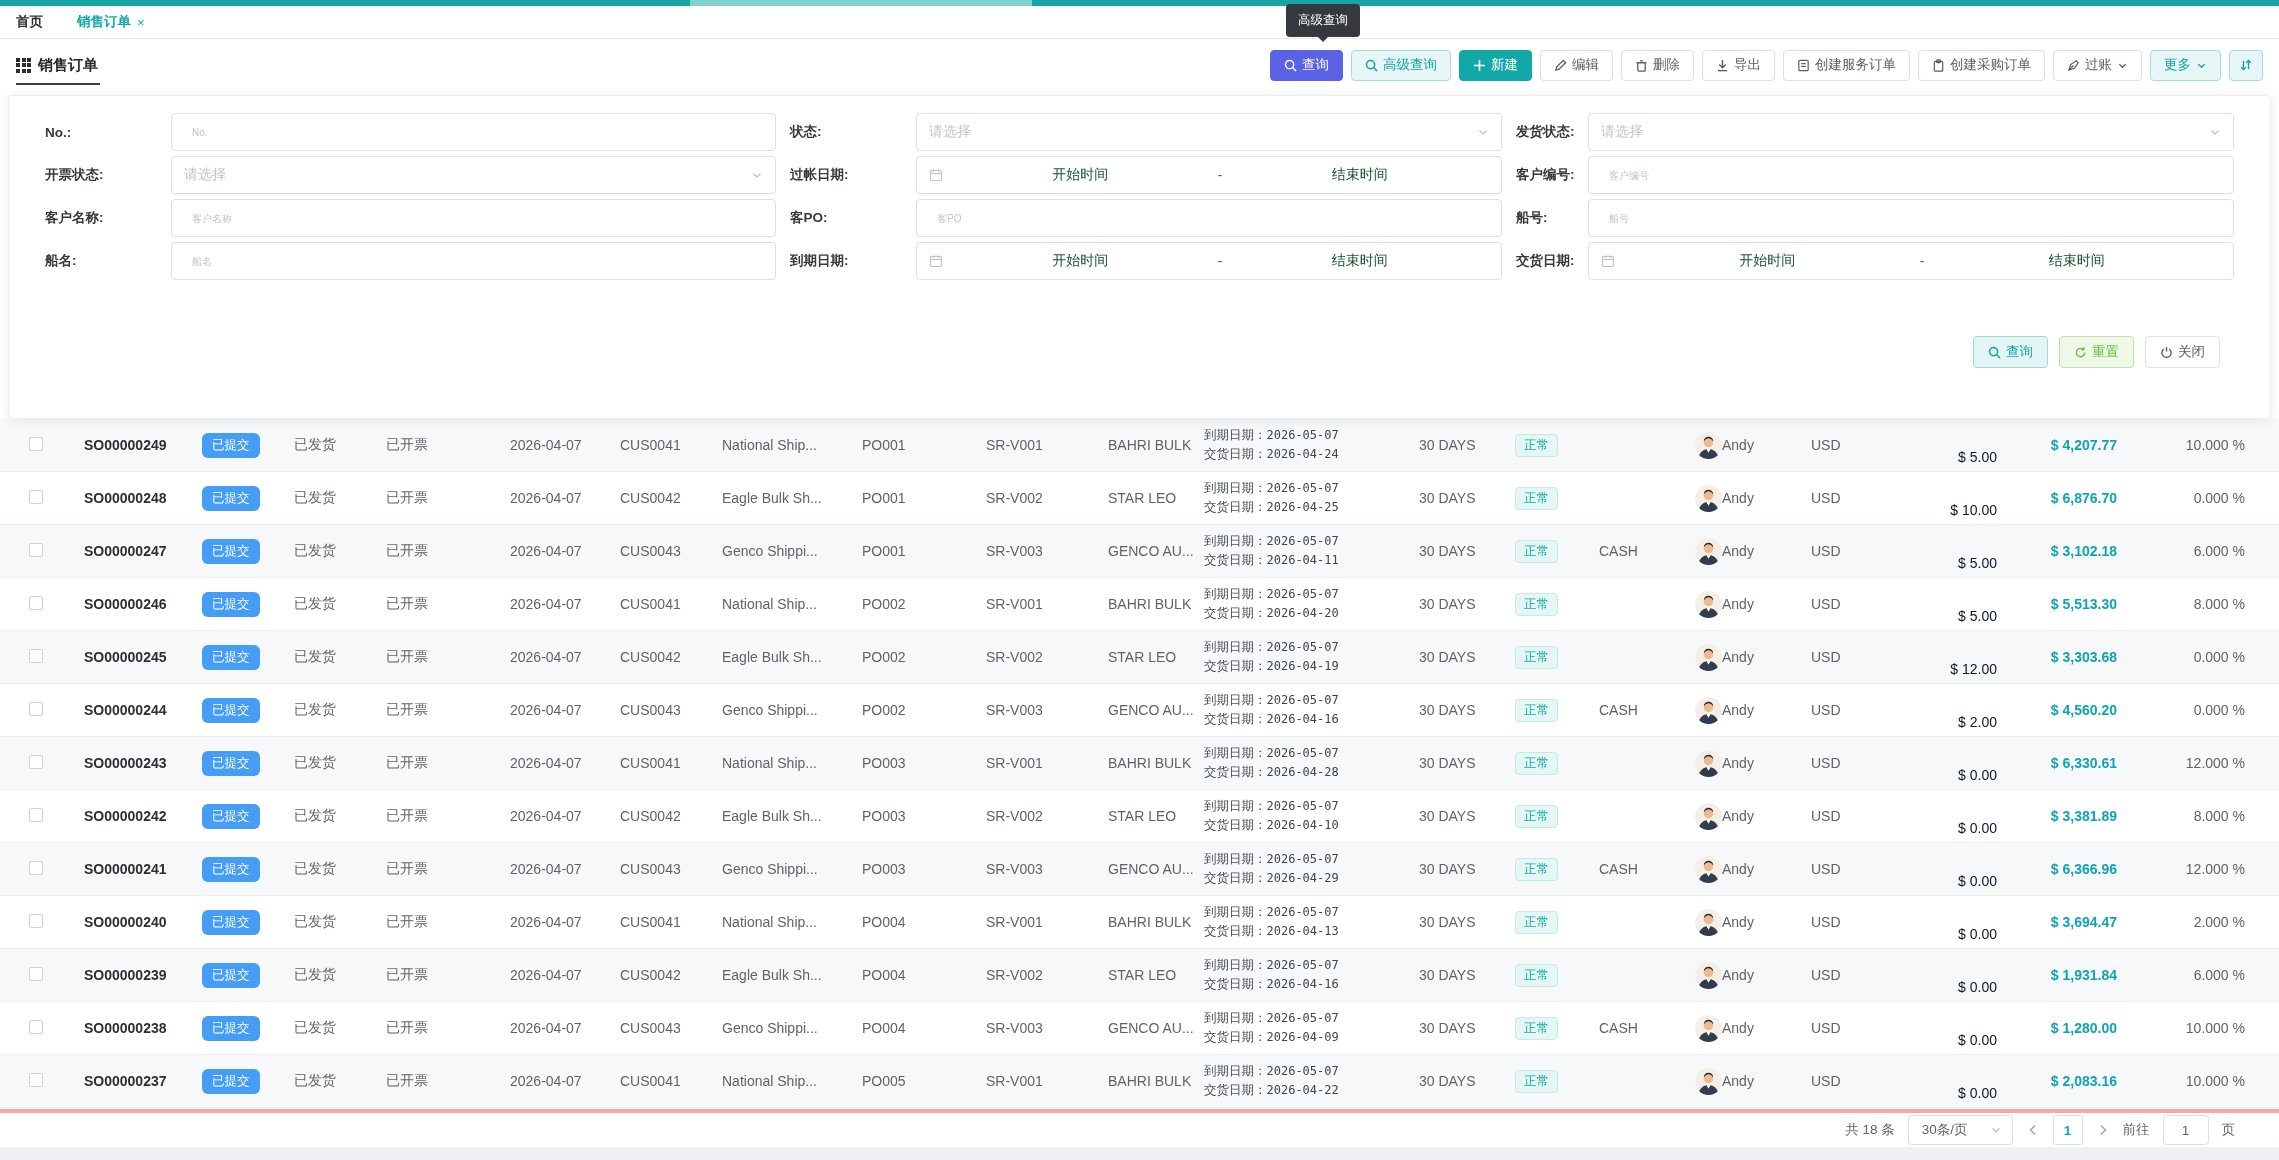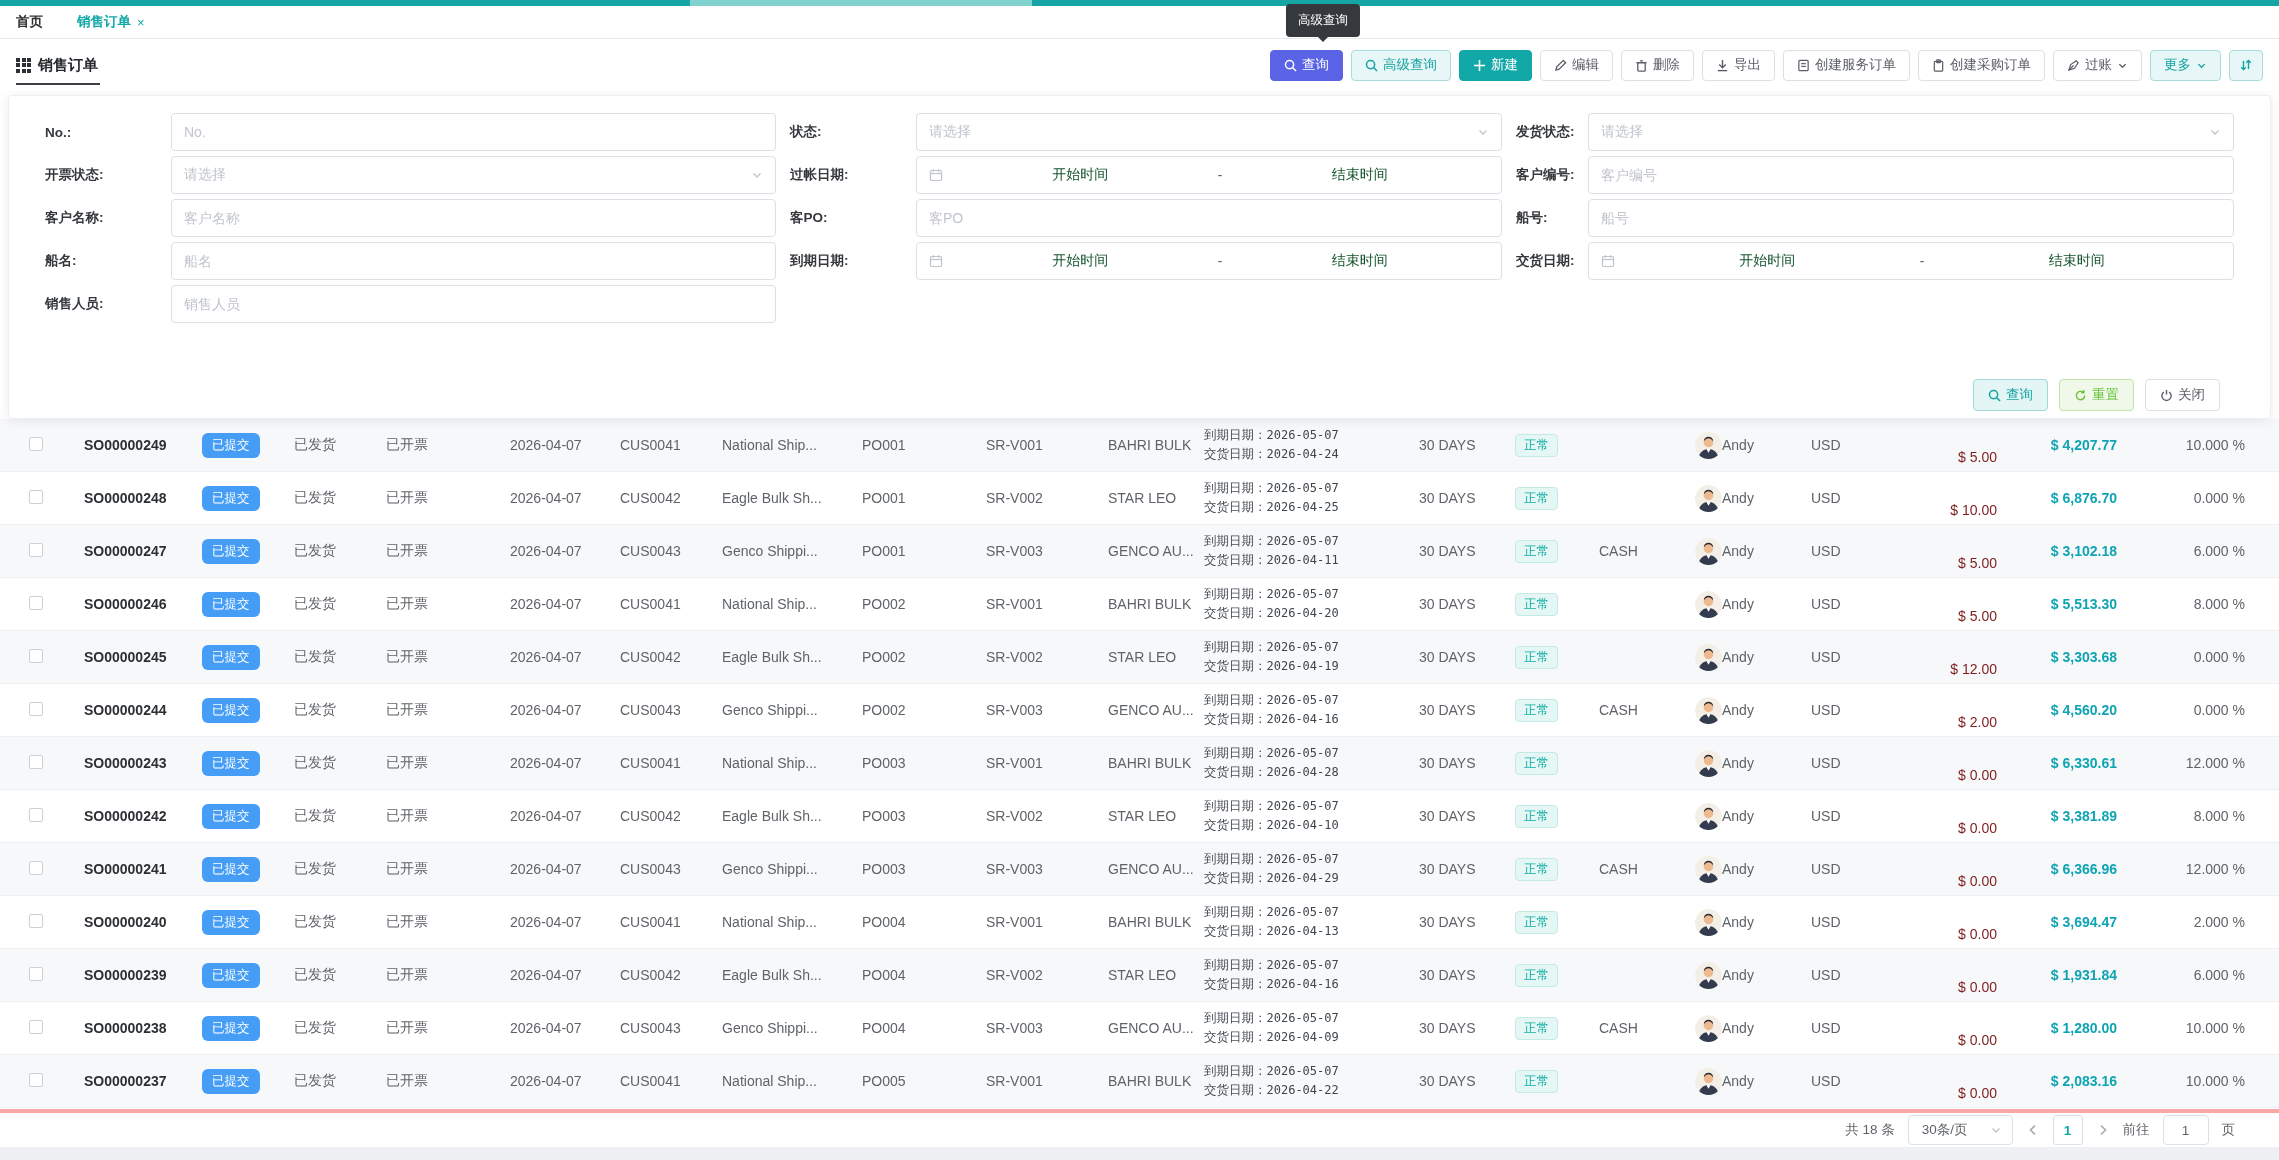--- a/index.html
+++ b/index.html
@@ -43,21 +43,21 @@
 
   
   .panel { margin:4px 8px 0 8px; background:#fff; border:1px solid #eceef2; border-radius:4px;
     box-shadow:0 2px 12px rgba(0,0,0,.08); padding:17px 36px 14px 36px; height:324px; flex:none; position:relative; z-index:5; }
   .sp-grid { display:grid; grid-template-columns:731px 712px auto; column-gap:14px; }
   .field { display:flex; align-items:center; height:38px; margin-bottom:5px; }
   .field .lbl { flex:none; font-size:13.5px; font-weight:700; color:#35383d; }
   .w1 { width:126px; } .w2 { width:126px; } .w3 { width:72px; }
   .ctl { flex:1; height:38px; border:1px solid #dcdfe6; border-radius:4px; background:#fff;
     display:flex; align-items:center; padding:0 12px; font-size:14px; color:#606266; }
-  .ctl input { border:none; outline:none; width:100%; font-size:14px; color:#606266; font-family:inherit; background:transparent; }
+  .ctl input { border:none; outline:none; width:100%; font-size:10px; color:#606266; font-family:inherit; background:transparent;margin-left:8px; }
   .ctl input::placeholder { color:#c0c4cc; }
   .ph { color:#c0c4cc; }
   .select { justify-content:space-between; cursor:pointer; }
   .daterange { gap:0; cursor:pointer; }
   .daterange .cal { color:#c0c4cc; margin-right:8px; flex:none; }
   .daterange .dr-start,.daterange .dr-end { flex:1; text-align:center; color:#14532d; }
   .daterange .dr-sep { flex:none; color:#606266; padding:0 8px; }
   .panel-actions { display:flex; justify-content:flex-end; gap:11px; margin-top:51px; padding-right:14px; }
   .pbtn { height:32px; display:inline-flex; align-items:center; gap:5px; padding:0 14px; border-radius:4px;
     font-size:13.5px; cursor:pointer; border:1px solid #dcdfe6; background:#fff; color:#5a5e66; }
@@ -75,21 +75,21 @@
   .checkbox { width:14px; height:14px; border:1px solid #ccd0d7; border-radius:2px; background:#fff; display:inline-block; margin-left:9px; }
   .badge-blue { display:inline-block; background:#459df5; color:#fff; font-size:12.5px; padding:4px 10px; border-radius:6px; }
   .badge-normal { display:inline-block; background:#e5f7f4; color:#12ada5; border:1px solid #c3eae5; font-size:12.5px; padding:2px 8px; border-radius:4px; }
   .c-sr,.c-vessel { padding-left:28px; }
   .c-dates { font-size:12.5px; color:#484f57; line-height:1.55; }
   .c-dates .dval { font-family:"DejaVu Sans Mono",monospace; font-size:12px; color:#3d454d; }
   .c-person { display:flex; align-items:center; gap:0; }
   .avatar { width:27px; height:27px; border-radius:50%; flex:none; }
   .r { text-align:right; }
   .c-total { color:#0fa4b4; font-weight:700; }
-  .c-price { color:#7f1d1d;margin-top:24px; }
+  .c-price { color:#0f172a;margin-top:24px; }
 
   
   .pagination { height:38px; flex:none; background:#fff; display:flex; align-items:center; justify-content:flex-end;
     gap:13px; padding-right:44px; font-size:13.5px; color:#5f6368; border-top:4px solid #fca5a5; }
   .psize { height:30px; border:1px solid #dcdfe6; border-radius:4px; display:flex; align-items:center; gap:22px;
     padding:0 10px 0 13px; color:#5f6368; cursor:pointer; background:#fff; }
   .parrow { color:#a8abb2; display:flex; align-items:center; cursor:pointer; }
   .pcur { width:30px; height:30px; border:1px solid #dcdfe6; border-radius:3px; display:flex; align-items:center;
     justify-content:center; color:#13a8a8; font-weight:700; background:#fff; cursor:pointer; }
   .goto-input { width:46px; height:30px; border:1px solid #dcdfe6; border-radius:4px; text-align:center;
@@ -311,26 +311,20 @@
               <line x1="4.5" y1="1.2" x2="4.5" y2="3.8"></line>
               <line x1="9.5" y1="1.2" x2="9.5" y2="3.8"></line>
               <line x1="1.5" y1="5.5" x2="12.5" y2="5.5"></line>
             </svg>
           <span class="dr-start">开始时间</span>
           <span class="dr-sep">-</span>
           <span class="dr-end">结束时间</span>
         </div>
       </div>
 
-      <div class="field">
-        <span class="lbl w1">销售人员:</span>
-        <div class="ctl">
-            <input placeholder="销售人员" style="">
-          </div>
-      </div>
       <div></div>
         <div></div>
     </div>
     <div class="panel-actions">
       <button class="pbtn teal">
         <svg width="13" height="13" viewBox="0 0 14 14" fill="none" stroke="currentColor" stroke-width="1.6">
             <circle cx="6" cy="6" r="4.4"></circle>
             <line x1="9.4" y1="9.4" x2="13" y2="13"></line>
           </svg>
         <span>查询</span>

